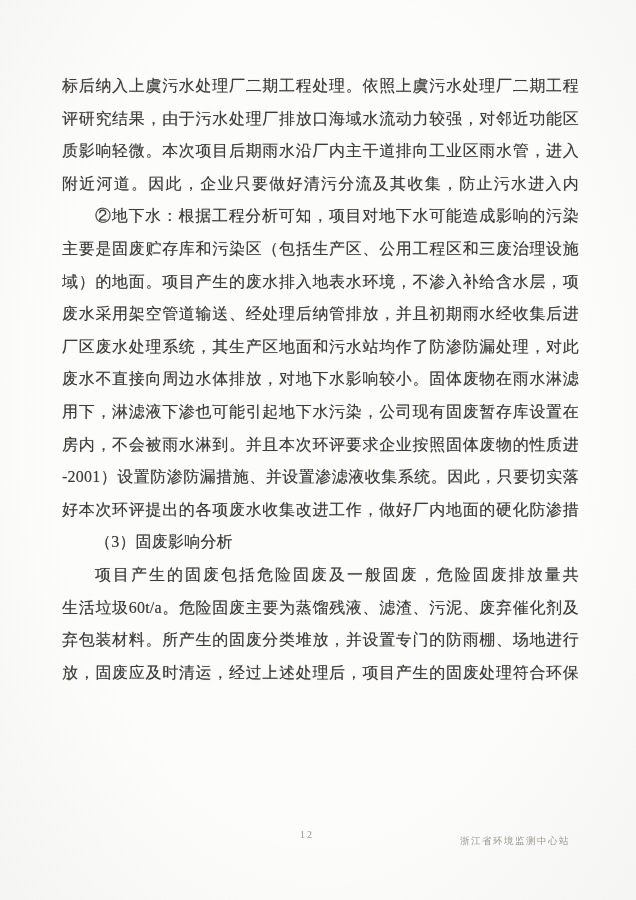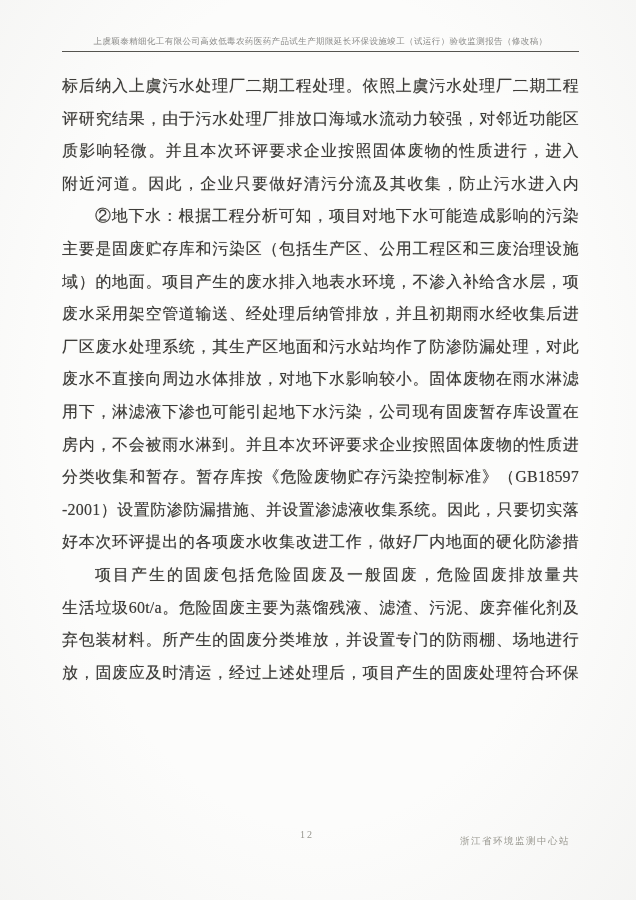--- a/index.html
+++ b/index.html
@@ -43,42 +43,38 @@
     font-size:9.5px; color:#98978f; letter-spacing:1.5px;
     filter:blur(0.3px);
   }
 </style>
 </head>
 <body>
 
 <div class="page">
   <div class="scan-tint"></div>
 
-  <div class="header">
-    <div class="header-title">上虞颖泰精细化工有限公司高效低毒农药医药产品试生产期限延长环保设施竣工（试运行）验收监测报告（修改稿）</div>
-    <hr class="header-rule">
-  </div>
 
   <div class="body-block">
 
   <div class="line fill">标后纳入上虞污水处理厂二期工程处理。依照上虞污水处理厂二期工程环</div>
       <div class="line fill">评研究结果，由于污水处理厂排放口海域水流动力较强，对邻近功能区水</div>
-      <div class="line fill">质影响轻微。并且本次环评要求企业按照固体废物的性质进行，进入</div>
+      <div class="line fill">质影响轻微。本次项目后期雨水沿厂内主干道排向工业区雨水管，进入</div>
       <div class="line fill">附近河道。因此，企业只要做好清污分流及其收集，防止污水进入内河，</div>
       <div class="line indent fill">②地下水：根据工程分析可知，项目对地下水可能造成影响的污染源</div>
       <div class="line fill">主要是固废贮存库和污染区（包括生产区、公用工程区和三废治理设施区</div>
       <div class="line fill">域）的地面。项目产生的废水排入地表水环境，不渗入补给含水层，项目</div>
       <div class="line fill">废水采用架空管道输送、经处理后纳管排放，并且初期雨水经收集后进入</div>
       <div class="line fill">厂区废水处理系统，其生产区地面和污水站均作了防渗防漏处理，对此其</div>
       <div class="line fill">废水不直接向周边水体排放，对地下水影响较小。固体废物在雨水淋滤作</div>
       <div class="line fill">用下，淋滤液下渗也可能引起地下水污染，公司现有固废暂存库设置在库</div>
       <div class="line fill">房内，不会被雨水淋到。并且本次环评要求企业按照固体废物的性质进行</div>
-      <div class="line fill">分类收集和暂存。暂存库按《危险废物贮存污染控制标准》（GB18597</div>
       <div class="line fill">-2001）设置防渗防漏措施、并设置渗滤液收集系统。因此，只要切实落实</div>
       <div class="line fill">好本次环评提出的各项废水收集改进工作，做好厂内地面的硬化防渗措施，</div>
+      <div class="line indent">（3）固废影响分析</div>
       <div class="line indent fill">项目产生的固废包括危险固废及一般固废，危险固废排放量共412t/a，</div>
       <div class="line fill">生活垃圾60t/a。危险固废主要为蒸馏残液、滤渣、污泥、废弃催化剂及废</div>
       <div class="line fill">弃包装材料。所产生的固废分类堆放，并设置专门的防雨棚、场地进行堆</div>
       <div class="line fill">放，固废应及时清运，经过上述处理后，项目产生的固废处理符合环保要</div>
     </div>
 
   <div class="footer-page">12</div>
 
   <div class="footer-inst">浙江省环境监测中心站</div>
 </div>

